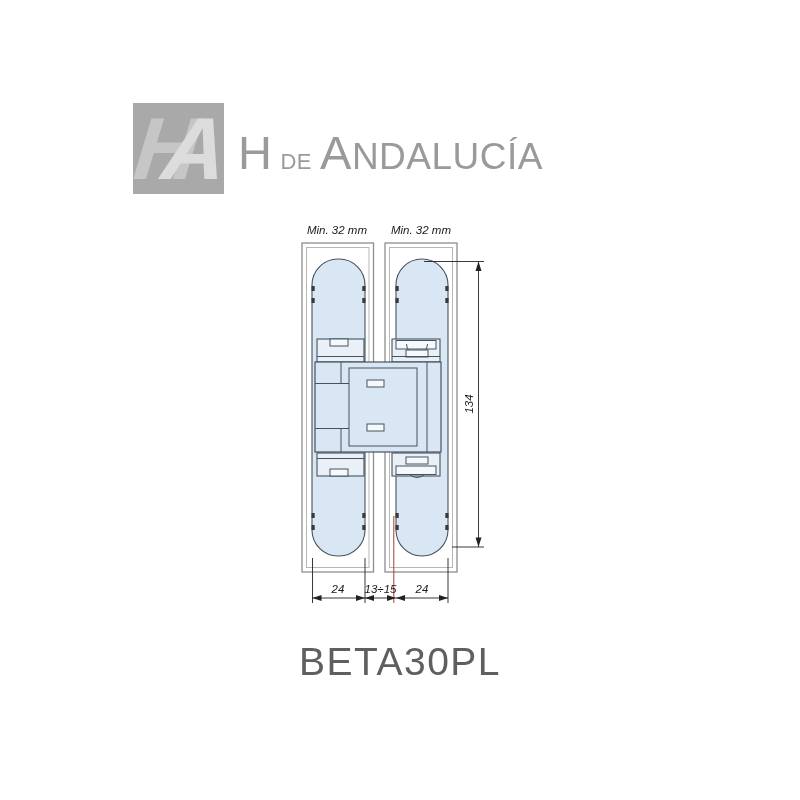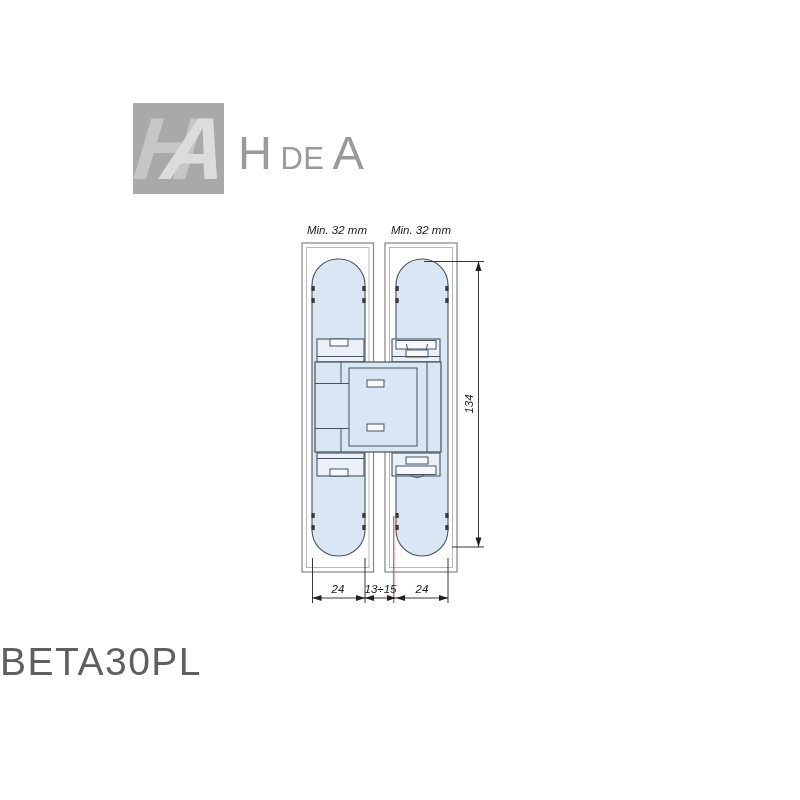--- a/index.html
+++ b/index.html
@@ -19,56 +19,57 @@
   }
   .logo-mark .glyph-h{left:2px;color:#c6c6c6;transform:skewX(-6deg);}
   .logo-mark .glyph-a{left:30px;color:#dcdcdc;transform:skewX(-6deg);}
   .wordmark{
     position:absolute;left:238px;top:129px;height:50px;
     display:flex;align-items:baseline;color:#9a9a9a;white-space:nowrap;
     letter-spacing:0.5px;
   }
   .wordmark .cap-big{font-size:47px;line-height:1;}
   .wordmark .cap-rest{font-size:37px;line-height:1;}
-  .wordmark .cap-de{font-size:31px;line-height:1;margin:14px 8px;}
+  .wordmark .cap-de{font-size:22px;line-height:1;margin:14px 8px;}
   
   svg.drawing{position:absolute;left:283px;top:213px;}
   .strip{fill:#ffffff;stroke:#8e8e8e;stroke-width:1.3;}
   .strip-inner{fill:none;stroke:#b7b7b7;stroke-width:1;}
   .leaf{stroke:#46525e;stroke-width:1.1;}
   .block{fill:#e9f0f8;stroke:#46525e;stroke-width:1.1;}
   .notch{fill:#f6f9fc;stroke:#46525e;stroke-width:1;}
   .bodybox{stroke:#46525e;stroke-width:1.2;}
   .inner{fill:none;stroke:#46525e;stroke-width:1;}
   .ln{stroke:#46525e;stroke-width:1;fill:none;}
   .tickmarks{fill:#3a3a3a;}
   .dim{stroke:#222222;stroke-width:0.9;fill:none;}
   .dimarrow{fill:#222222;stroke:none;}
   .dimtxt{
     font-family:"Liberation Sans", sans-serif;font-style:italic;
     font-size:11.5px;fill:#1a1a1a;text-anchor:middle;
   }
   .axis-red{stroke-width:1;fill:none;}
   
   .product-name{
-    position:absolute;left:0;right:0;top:642px;text-align:left;
+    position:absolute;left:0;right:0;top:642px;text-align:center;
     font-size:39px;letter-spacing:1.5px;color:#5f5f5f;line-height:1;
   }
 </style>
 </head>
 <body>
 
 <div class="logo-mark">
   <span class="glyph glyph-h">H</span>
   <span class="glyph glyph-a">A</span>
 </div>
 <div class="wordmark">
   <span class="cap-big">H</span>
   <span class="cap-de">DE</span>
   <span class="cap-big">A</span>
+  <span class="cap-rest">NDALUCÍA</span>
 </div>
 
 <svg class="drawing" width="215" height="402" viewBox="283 213 215 402">
 
   <g>
     <rect class="strip" x="302" y="243" width="71.5" height="329"></rect>
     <rect class="strip-inner" x="306.5" y="247.5" width="62.5" height="320"></rect>
   </g>
   <g>
     <rect class="strip" x="385" y="243" width="72" height="329"></rect>

